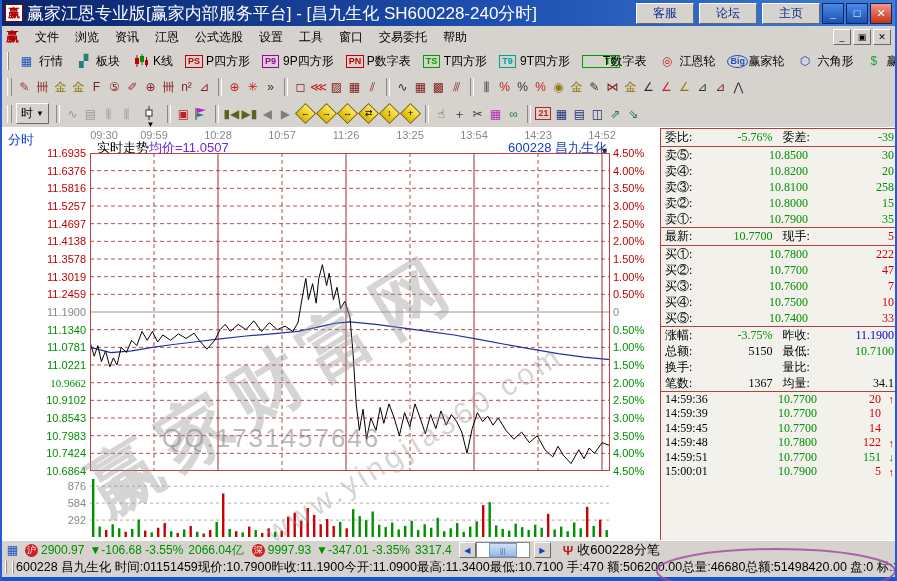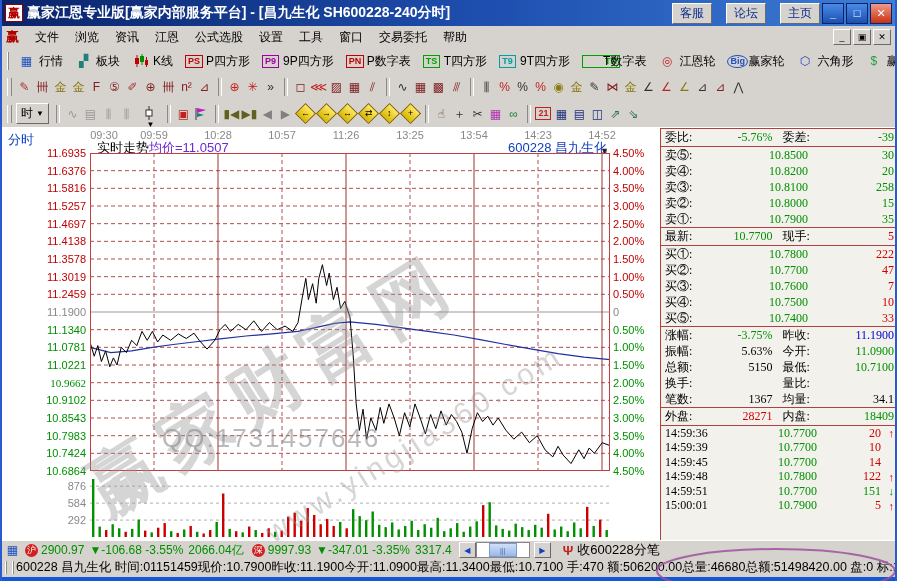--- a/index.html
+++ b/index.html
@@ -3,22 +3,22 @@
 <meta charset="utf-8">
 <style>
   html,body{margin:0;padding:0;background:#3a6ea5;font-family:"Liberation Sans","DejaVu Sans",sans-serif;}
   #win{position:relative;width:897px;height:581px;background:#d6d3ce;overflow:hidden;
        border-left:2px solid #2a5ad0;border-right:2px solid #2a5ad0;box-sizing:border-box;font-size:12px;}
   
   #titlebar{position:absolute;left:0;top:0;right:0;height:26px;
     background:linear-gradient(90deg,#0a246a,#1e4fb0 55%,#3e7ed6);display:flex;align-items:center;padding:0 3px;}
   #titlebar .logo{width:16px;height:16px;background:#fff;color:#b00000;font-weight:bold;font-size:12px;
     display:grid;place-items:center;border:1px solid #800;margin-right:4px;}
-  #titlebar .ttl{color:#fff;font-weight:bold;font-size:14px;flex:1;white-space:nowrap;overflow:hidden;}
-  .tbtn{height:19px;padding:0 7px;margin-left:14px;background:#d6d3ce;border:1px solid;border-color:#fff #6a6a6a #6a6a6a #fff;
+  #titlebar .ttl{color:#fff;font-weight:normal;font-size:17px;flex:1;white-space:nowrap;overflow:hidden;}
+  .tbtn{height:19px;padding:0 16px;margin-left:5px;background:#d6d3ce;border:1px solid;border-color:#fff #6a6a6a #6a6a6a #fff;
     color:#0a2a8a;font-size:12px;display:grid;place-items:center;cursor:default;}
   .wbtn{width:20px;height:19px;margin-left:2px;display:grid;place-items:center;color:#fff;font-size:11px;font-weight:bold;
     background:linear-gradient(#4a8ae6,#1c50b0);border:1px solid #0a246a;}
   .wbtn.close{background:linear-gradient(#f09a8a,#c83010);}
   
   #menubar{position:absolute;left:0;top:26px;right:0;height:22px;background:#d6d3ce;display:flex;align-items:center;
     border-bottom:1px solid #9a9a9a;padding:0 4px;}
   #menubar .mlogo{color:#b00000;font-weight:bold;margin-right:8px;font-size:13px;}
   .mitem{padding:2px 8px;color:#000;}
   #menubar .spacer{flex:1;}
@@ -567,50 +567,36 @@
           </div>
         </div>
         <div class="psec">
           <div class="prow">
             <span class="lab w40">涨幅:</span>
             <span class="fx g">-3.75%</span>
             <span class="lab w44" style="padding-left:10px">昨收:</span>
             <span class="fx b">11.1900</span>
           </div>
           <div class="prow">
-            <span class="lab w40">振幅:</span>
-            <span class="fx k">5.63%</span>
-            <span class="lab w44" style="padding-left:10px">今开:</span>
-            <span class="fx g">11.0900</span>
-          </div>
-          <div class="prow">
             <span class="lab w40">总额:</span>
             <span class="fx k">5150</span>
             <span class="lab w44" style="padding-left:10px">最低:</span>
             <span class="fx g">10.7100</span>
           </div>
           <div class="prow">
             <span class="lab w40">换手:</span>
             <span class="fx k"></span>
             <span class="lab w44" style="padding-left:10px">量比:</span>
             <span class="fx k"></span>
           </div>
           <div class="prow">
             <span class="lab w40">笔数:</span>
             <span class="fx k">1367</span>
             <span class="lab w44" style="padding-left:10px">均量:</span>
             <span class="fx k">34.1</span>
-          </div>
-        </div>
-        <div class="psec">
-          <div class="prow tall">
-            <span class="lab w40">外盘:</span>
-            <span class="fx r">28271</span>
-            <span class="lab w44" style="padding-left:10px">内盘:</span>
-            <span class="fx g">18409</span>
           </div>
         </div>
         <div class="psec">
           <div class="trow">
             <span class="tt">14:59:36</span>
             <span class="tp g">10.7700</span>
             <span class="tv r">20</span>
             <span class="ta r">↑</span>
           </div>
           <div class="trow">

